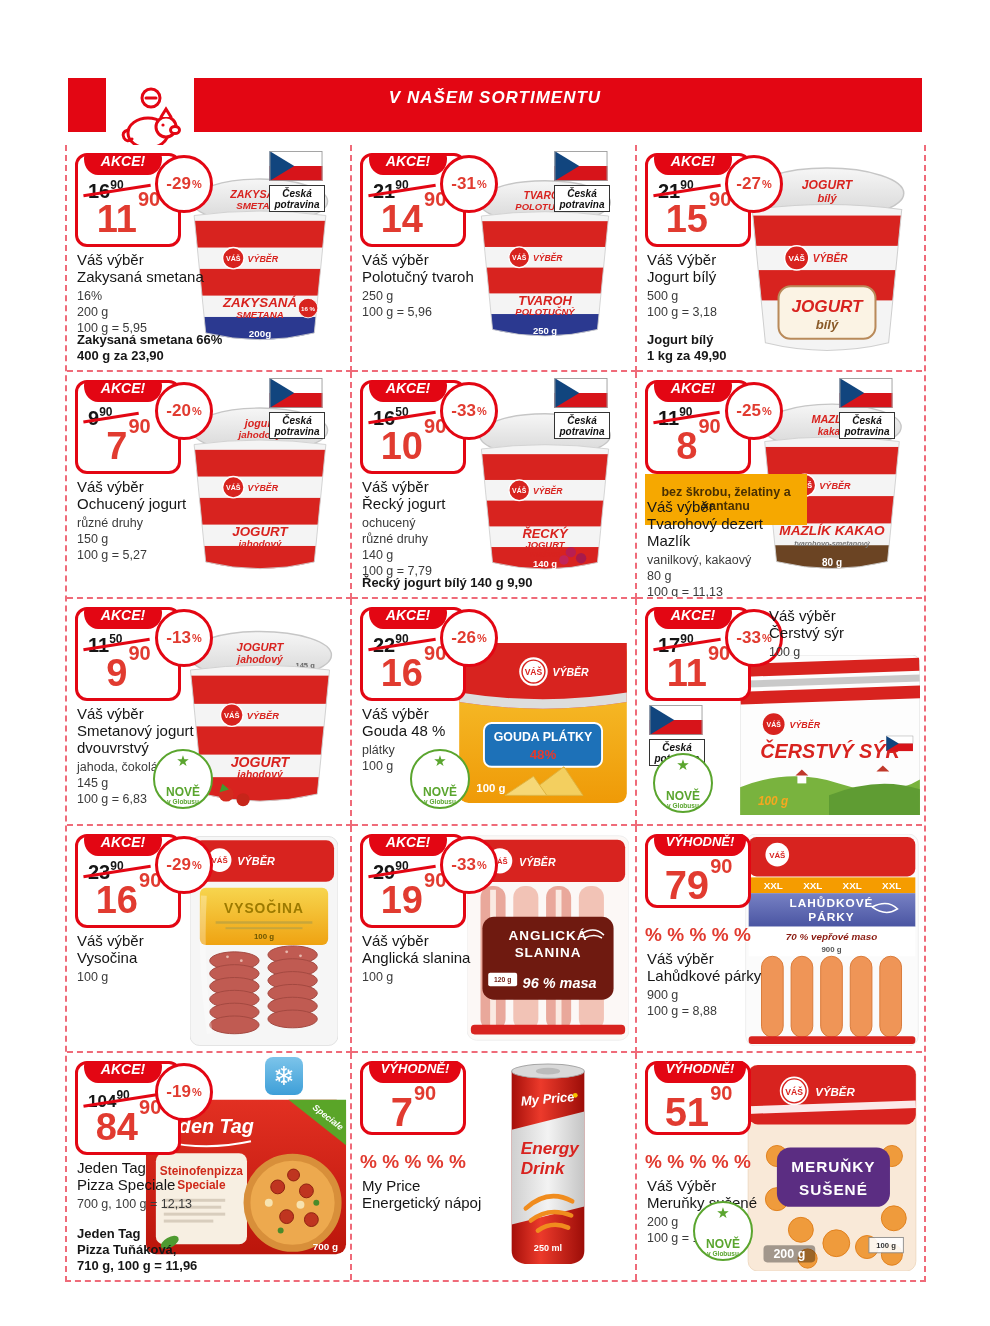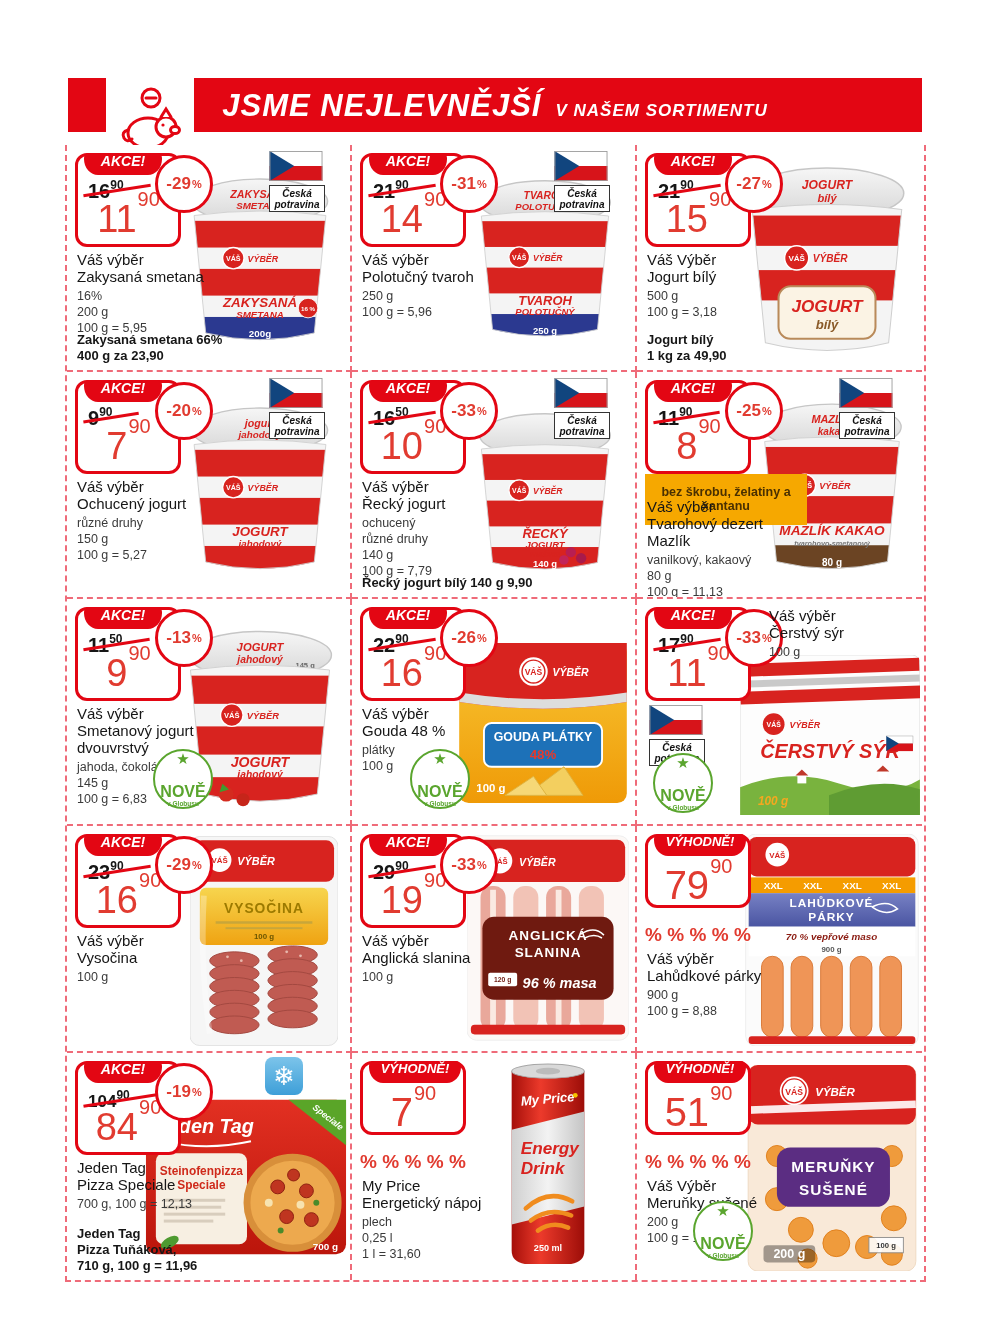--- a/index.html
+++ b/index.html
@@ -33,21 +33,21 @@
   .pricebox.vy{height:74px}
   .ribbon{position:absolute;top:-3px;left:6px;width:78px;height:22px;background:var(--red);color:#fff;
           display:flex;align-items:flex-start;justify-content:center;font-weight:800;font-style:italic;
           font-size:14px;border-radius:5px 5px 14px 14px / 5px 5px 16px 16px;white-space:nowrap}
   .pricebox.vy .ribbon{width:92px;font-size:13px}
   .oldp{position:relative;display:inline-block;margin:24px 0 0 10px;font-size:20px;font-weight:800;color:var(--ink);line-height:1}
   .oldp.small{font-size:17px;margin-top:26px}
   .oldp sup{font-size:12px;position:relative;top:-1px}
   .oldp::after{content:"";position:absolute;left:-5px;top:45%;width:calc(100% + 32px);height:2.5px;
                background:var(--red);transform:rotate(-9deg)}
-  .newp{position:absolute;left:0;right:0;top:44px;text-align:center;font-size:38px;font-weight:400;
+  .newp{position:absolute;left:0;right:0;top:44px;text-align:center;font-size:38px;font-weight:700;
         color:var(--pricered);line-height:1;white-space:nowrap}
   .newp sup{font-size:20px;position:relative;top:-12px;left:1px}
   .pricebox.vy .newp{top:28px;font-size:40px}
   .disc{position:absolute;left:88px;top:10px;width:58px;height:58px;border:3px solid var(--red);
         background:#fff;border-radius:50%;z-index:3;display:flex;align-items:center;justify-content:center;
         font-weight:800;color:var(--pricered);font-size:17px;white-space:nowrap}
   .disc .pc{font-size:11px;margin-left:1px}
   .pctrow{position:absolute;top:98px;left:8px;width:106px;display:flex;justify-content:space-between;
           font-size:19px;font-weight:800;color:var(--pricered);z-index:2;text-shadow:0 1px 0 #fff}
 
@@ -64,21 +64,21 @@
   .extras{position:absolute;left:10px;bottom:6px;width:272px;font-size:13px;font-weight:700;
           color:var(--ink);line-height:1.22;z-index:3}
 
   .note{position:absolute;left:8px;top:102px;width:162px;background:#f6a800;color:#4a3000;
         font-size:12.5px;font-weight:800;text-align:center;line-height:1.15;padding:11px 4px;z-index:3}
 
   .nove{position:absolute;width:60px;height:60px;border-radius:50%;border:2.5px solid var(--green);
         background:#fff;display:flex;flex-direction:column;align-items:center;justify-content:center;
         z-index:4;line-height:1}
   .nove .nstar{color:var(--green);font-size:15px}
-  .nove .n1{color:var(--green);font-weight:800;font-size:16px;margin-top:18px}
+  .nove .n1{color:var(--green);font-weight:800;font-size:12px;margin-top:18px}
   .nove .n2{color:var(--green);font-size:6.5px;font-weight:700;margin-top:1px}
 
   .snow{position:absolute;left:198px;top:4px;width:38px;height:38px;border-radius:8px;
         background:linear-gradient(#7cc4ea,#3e9fd8);color:#fff;font-size:26px;display:flex;
         align-items:center;justify-content:center;z-index:4}
 
   .visual{position:absolute;z-index:1}
   .visual svg{display:block;width:100%;height:100%}
   svg text{font-family:"Liberation Sans",sans-serif}
 </style>
@@ -95,21 +95,20 @@
           <path d="M18 62 v8 M30 63 v8 M42 60 v8"></path>
           <ellipse cx="30" cy="47" rx="20" ry="15" fill="#fff"></ellipse>
           <circle cx="48" cy="41" r="10" fill="#fff"></circle>
           <path d="M43 31 l5 -8 l5 8" fill="#fff"></path>
           <ellipse cx="57" cy="44" rx="4.5" ry="3.5" fill="#fff"></ellipse>
           <path d="M10 44 q-7 2 -4 8 q3 5 8 1"></path>
         </g>
         <circle cx="45" cy="39" r="1.6" fill="#e30613"></circle>
       </svg>
     </div>
-    <span class="h-title">JSME NEJLEVNĚJŠÍ</span>
     <span class="h-sub">V NAŠEM SORTIMENTU</span>
   </div>
   <div class="grid" id="grid">
       <div class="cell br bb">
         <div class="pricebox"><div class="ribbon">
             <span>AKCE!</span>
           </div><div class="oldp"><span>16</span><sup>90</sup></div><div class="newp"><span>11</span><sup>90</sup></div></div>
         <div class="disc">
           <span>-29</span>
           <span class="pc">%</span>
@@ -823,25 +822,20 @@
   <path d="M19 72 L91 54 L91 148 L19 166 Z" fill="url(#sg13)"></path>
   <text x="28" y="96" font-size="17" fill="#d8231f" text-anchor="start" font-weight="800" font-style="italic">Energy</text>
             <text x="28" y="116" font-size="17" fill="#d8231f" text-anchor="start" font-weight="800" font-style="italic">Drink</text>
   <path d="M33 150 q22 -20 46 -7 M38 162 q18 -14 40 -5 M45 172 q14 -10 30 -3" stroke="#f08c1e" stroke-width="4.5" fill="none" stroke-linecap="round"></path>
   <text x="55" y="192" font-size="9" fill="#fff" text-anchor="middle" font-weight="800">250 ml</text>
           </svg>
         </div>
         <div class="tblock" style="top:124px">
           <div class="tb-brand">My Price</div>
           <div class="tb-name">Energetický nápoj</div>
-          <div class="tb-details">
-            <div>plech</div>
-            <div>0,25 l</div>
-            <div>1 l = 31,60</div>
-          </div>
         </div>
       </div>
       <div class="cell">
         <div class="pricebox vy">
           <div class="ribbon">
             <span>VÝHODNĚ!</span>
           </div>
           <div class="newp"><span>51</span><sup>90</sup></div>
         </div>
         <div class="pctrow">

